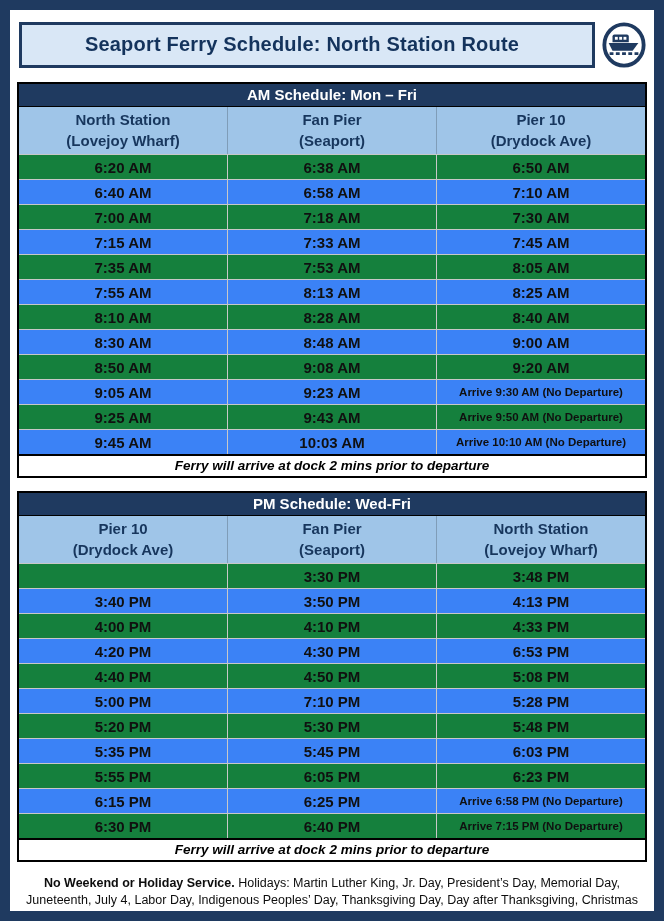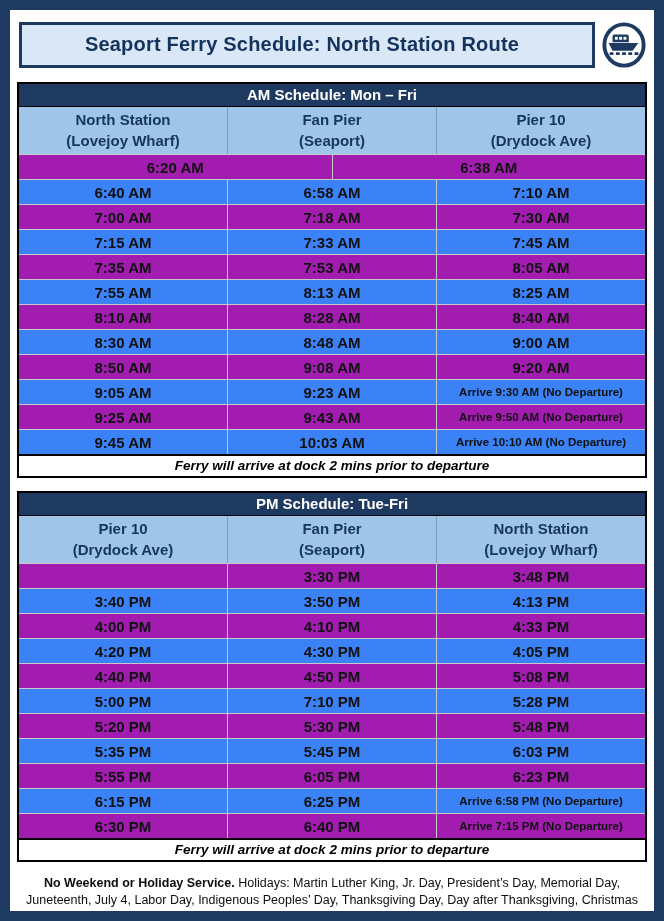--- a/index.html
+++ b/index.html
@@ -33,21 +33,21 @@
     text-align:center; font-size:15px; padding:2px 0 3px 0;
   }
   .col-headers { display:flex; background:#9fc5e8; border-top:1px solid #000;align-items:flex-end; }
   .col-header {
     flex:1; text-align:center; color:#17365d; font-weight:bold;
     font-size:15px; line-height:21px; padding:2px 0 3px 0;
     border-right:1px solid #7f9db8;
   }
   .col-header:last-child { border-right:none; }
   .rows { display:block; }
-  .row { display:flex; height:24px; border-top:1px solid #c8c8c8; background:#a21caf; }
+  .row { display:flex; height:24px; border-top:1px solid #c8c8c8; background:#15803d; }
   .row.alt { background:#3b82f6; }
   .cell {
     flex:1; display:flex; align-items:center; justify-content:center;
     font-weight:bold; font-size:15px; color:#101010;
     border-right:1px solid #c8c8c8;
   }
   .cell:last-child { border-right:none; }
   .cell.arrive { font-size:11.5px; }
   .note {
     border-top:2px solid #000;
@@ -90,20 +90,21 @@
       </div>
       <div class="col-header">
         <div>Pier 10</div>
         <div>(Drydock Ave)</div>
       </div>
     </div>
   <div class="rows">
       <div class="row">
         <div class="cell">6:20 AM</div>
         <div class="cell">6:38 AM</div>
+        <div class="cell">6:50 AM</div>
       </div>
       <div class="row alt">
         <div class="cell">6:40 AM</div>
         <div class="cell">6:58 AM</div>
         <div class="cell">7:10 AM</div>
       </div>
       <div class="row">
         <div class="cell">7:00 AM</div>
         <div class="cell">7:18 AM</div>
         <div class="cell">7:30 AM</div>
@@ -151,21 +152,21 @@
       <div class="row alt">
         <div class="cell">9:45 AM</div>
         <div class="cell">10:03 AM</div>
         <div class="cell arrive">Arrive 10:10 AM (No Departure)</div>
       </div>
     </div>
   <div class="note">Ferry will arrive at dock 2 mins prior to departure</div>
 </div>
 
 <div class="schedule">
-  <div class="schedule-header">PM Schedule: Tue-Fri</div>
+  <div class="schedule-header">PM Schedule: Wed-Fri</div>
   <div class="col-headers">
       <div class="col-header">
         <div>Pier 10</div>
         <div>(Drydock Ave)</div>
       </div>
       <div class="col-header">
         <div>Fan Pier</div>
         <div>(Seaport)</div>
       </div>
       <div class="col-header">
@@ -185,21 +186,21 @@
         <div class="cell">4:13 PM</div>
       </div>
       <div class="row">
         <div class="cell">4:00 PM</div>
         <div class="cell">4:10 PM</div>
         <div class="cell">4:33 PM</div>
       </div>
       <div class="row alt">
         <div class="cell">4:20 PM</div>
         <div class="cell">4:30 PM</div>
-        <div class="cell">4:05 PM</div>
+        <div class="cell">6:53 PM</div>
       </div>
       <div class="row">
         <div class="cell">4:40 PM</div>
         <div class="cell">4:50 PM</div>
         <div class="cell">5:08 PM</div>
       </div>
       <div class="row alt">
         <div class="cell">5:00 PM</div>
         <div class="cell">7:10 PM</div>
         <div class="cell">5:28 PM</div>

